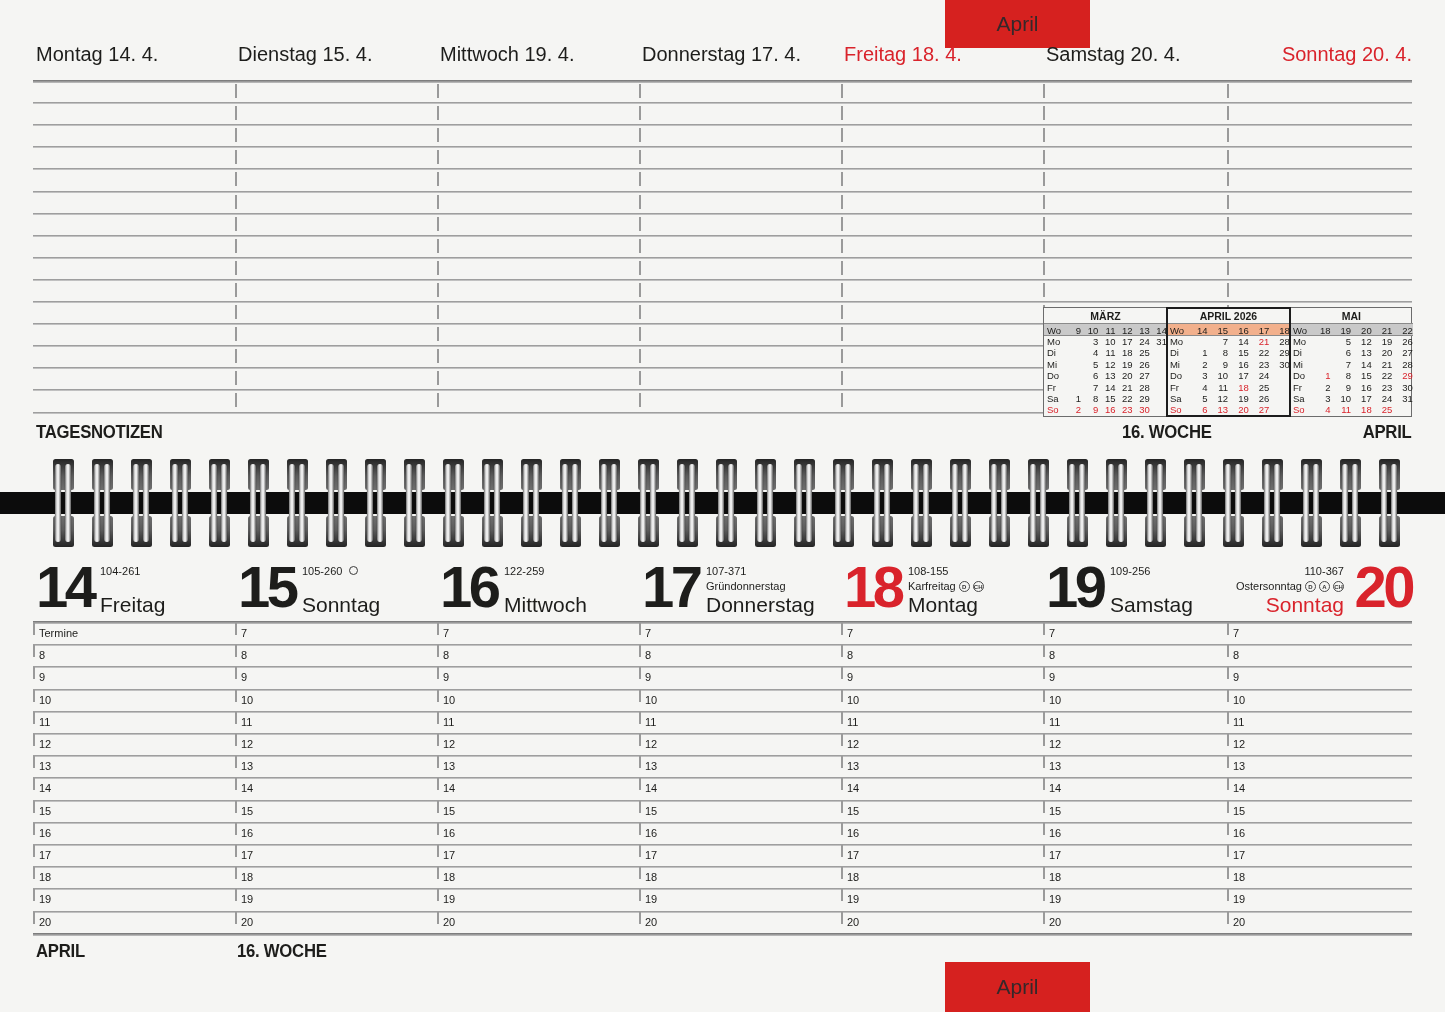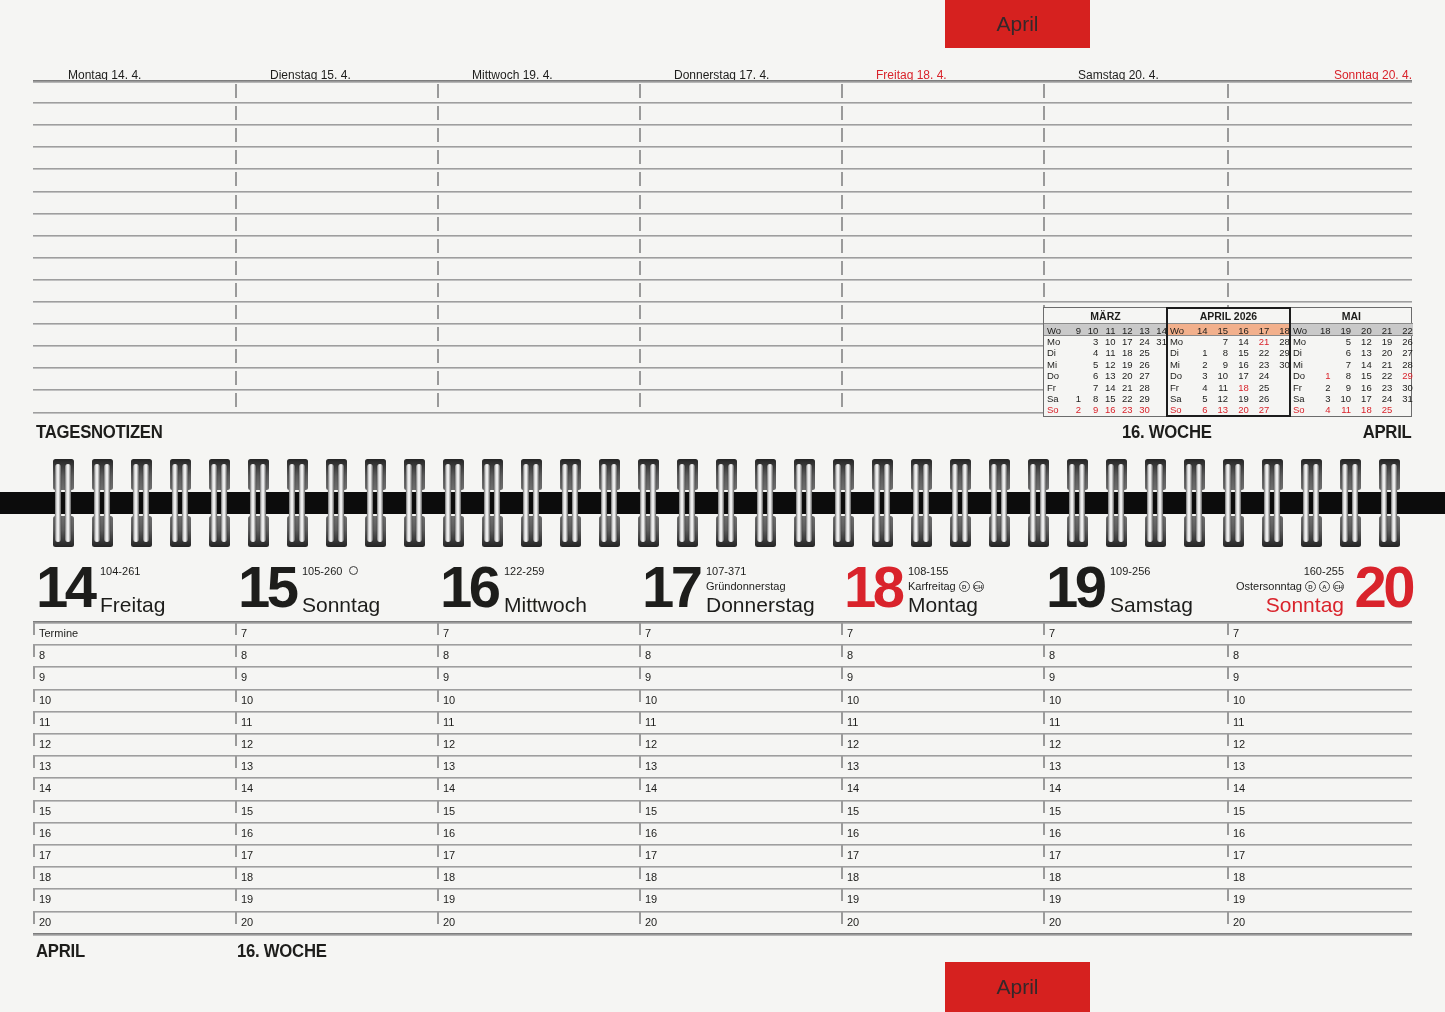--- a/index.html
+++ b/index.html
@@ -3,21 +3,21 @@
 <meta charset="utf-8">
 <style>
   html,body{margin:0;padding:0;background:#e9e9e7;}
   .page{position:relative;width:1445px;height:1012px;background:#f5f5f3;
         font-family:"Liberation Sans",sans-serif;color:#1d1d1b;overflow:hidden;}
   .hline{position:absolute;height:2px;background:linear-gradient(180deg,#8d8d8d,#d2d2d2);}
   .hline.heavy{height:3px;background:linear-gradient(180deg,#6f6f6f,#c4c4c4);}
   .vtick{position:absolute;width:2px;background:#9a9a9a;}
   .tab{position:absolute;left:945px;width:145px;background:#d6211f;color:#35282a;
        display:flex;align-items:center;justify-content:center;font-size:21px;}
-  .dayhead{position:absolute;top:68px;font-size:12px;white-space:nowrap;margin-left:32px;}
+  .dayhead{position:absolute;top:43px;font-size:20px;white-space:nowrap;}
   .red{color:#d9232b;}
   .footerlab{position:absolute;font-weight:bold;font-size:19px;letter-spacing:-0.3px;
              transform:scaleX(0.88);transform-origin:left center;white-space:nowrap;}
   .footerlab.ror{transform-origin:right center;}
   
   .mc{position:absolute;left:1043px;top:307px;width:369px;height:110px;background:#f5f5f3;
       border:1px solid #6c6c6c;display:flex;box-sizing:border-box;}
   .mc-month{width:123px;box-sizing:border-box;position:relative;}
   .mc-month.hl{outline:2px solid #1c1c1c;outline-offset:-1px;z-index:2;}
   .mc-title{height:15px;line-height:16px;text-align:center;font-size:10.5px;font-weight:bold;}
@@ -586,21 +586,21 @@
         <div class="bnum">19</div>
         <div class="binfo">
           <div class="code">109-256</div>
           <div class="hol"></div>
           <div class="nm">Samstag</div>
         </div>
       </div>
       <div class="bday mir" style="right: 33px;">
         <div class="bnum" style="color: rgb(217, 35, 43);">20</div>
         <div class="binfo">
-          <div class="code">160-255</div>
+          <div class="code">110-367</div>
           <div class="hol">Ostersonntag<div class="cic">D</div><div class="cic">A</div><div class="cic">CH</div></div>
           <div class="nm" style="color: rgb(217, 35, 43);">Sonntag</div>
         </div>
       </div>
     </div>
   <div id="bottom-grid">
       <div class="hline heavy" style="left: 33px; top: 621px; width: 1379px;"></div>
       <div class="vtick" style="left: 33px; top: 623px; height: 12px; width: 1.5px;"></div>
       <div class="hourlab" style="left: 39px; top: 627px;">Termine</div>
       <div class="vtick" style="left: 235px; top: 623px; height: 12px; width: 1.5px;"></div>

